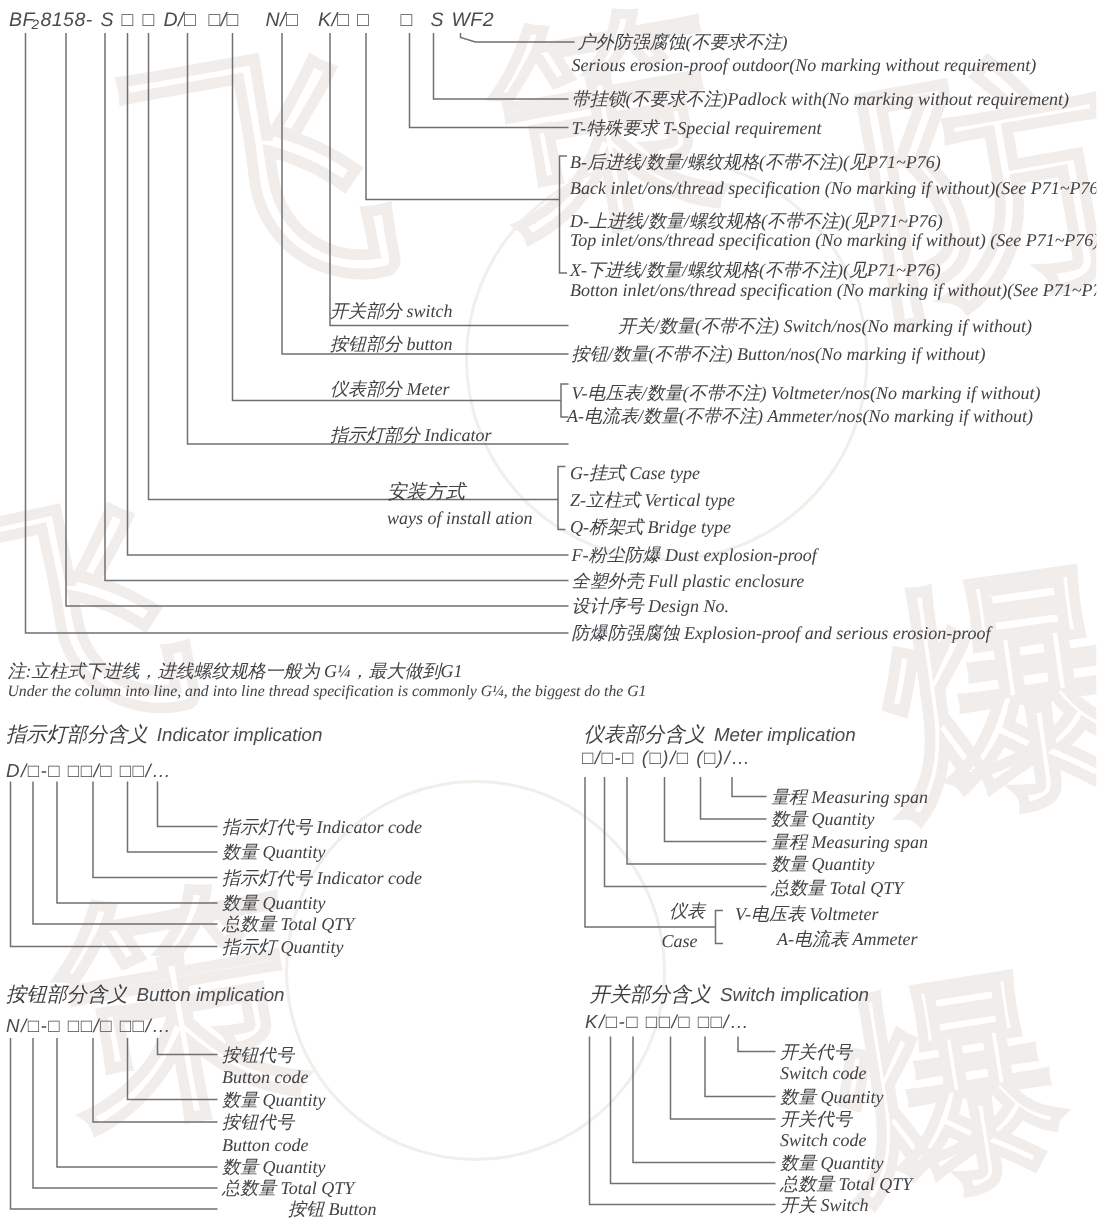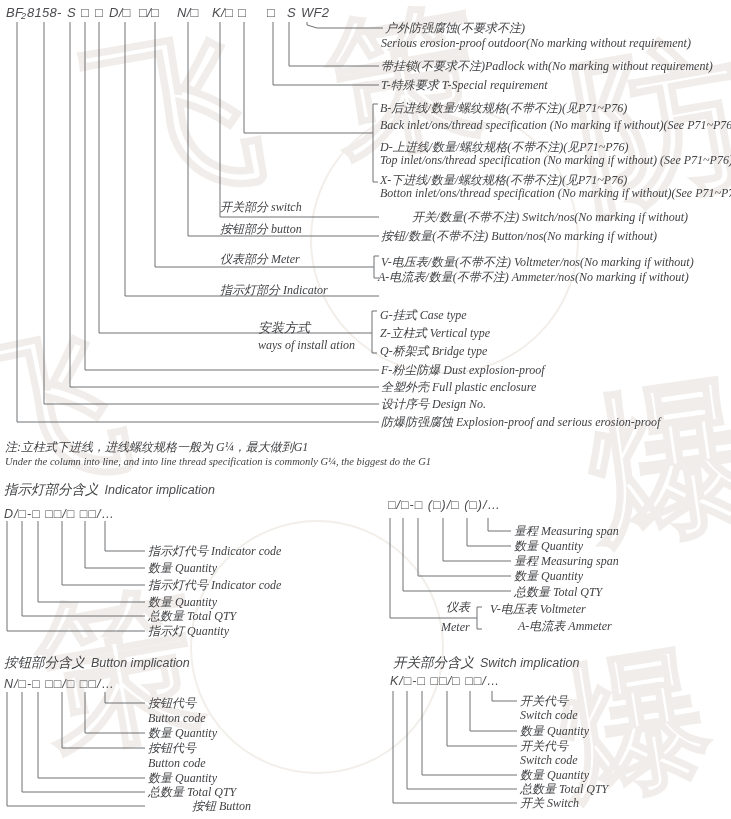--- a/index.html
+++ b/index.html
@@ -104,28 +104,31 @@
       <span>指示灯部分含义</span><span class="en">Indicator implication</span>
     </div>
     <div class="code subcode" style="left:4px;top:508px;">D/□-□ □□/□ □□/…</div>
     <div class="t" style="left:148px;top:545px;">指示灯代号 Indicator code</div>
     <div class="t" style="left:148px;top:562px;">数量 Quantity</div>
     <div class="t" style="left:148px;top:579px;">指示灯代号 Indicator code</div>
     <div class="t" style="left:148px;top:596px;">数量 Quantity</div>
     <div class="t" style="left:148px;top:610px;">总数量 Total QTY</div>
     <div class="t" style="left:148px;top:625px;">指示灯 Quantity</div>
 
+    <div class="t heading" style="left:389px;top:483px;">
+      <span>仪表部分含义</span><span class="en">Meter implication</span>
+    </div>
     <div class="code subcode" style="left:388px;top:499px;">□/□-□ (□)/□ (□)/…</div>
     <div class="t" style="left:514px;top:525px;">量程 Measuring span</div>
     <div class="t" style="left:514px;top:540px;">数量 Quantity</div>
     <div class="t" style="left:514px;top:555px;">量程 Measuring span</div>
     <div class="t" style="left:514px;top:570px;">数量 Quantity</div>
     <div class="t" style="left:514px;top:586px;">总数量 Total QTY</div>
     <div class="t" style="left:446px;top:601px;">仪表</div>
-    <div class="t" style="left:441px;top:621px;">Meter</div>
+    <div class="t" style="left:441px;top:621px;">Case</div>
     <div class="t" style="left:490px;top:603px;">V-电压表 Voltmeter</div>
     <div class="t" style="left:490px;top:620px;margin-left:28px;">A-电流表  Ammeter</div>
 
     <div class="t heading" style="left:4px;top:656px;">
       <span>按钮部分含义</span><span class="en">Button implication</span>
     </div>
     <div class="code subcode" style="left:4px;top:678px;">N/□-□ □□/□ □□/…</div>
     <div class="t" style="left:148px;top:697px;">按钮代号</div>
     <div class="t" style="left:148px;top:712px;">Button code</div>
     <div class="t" style="left:148px;top:727px;">数量 Quantity</div>

